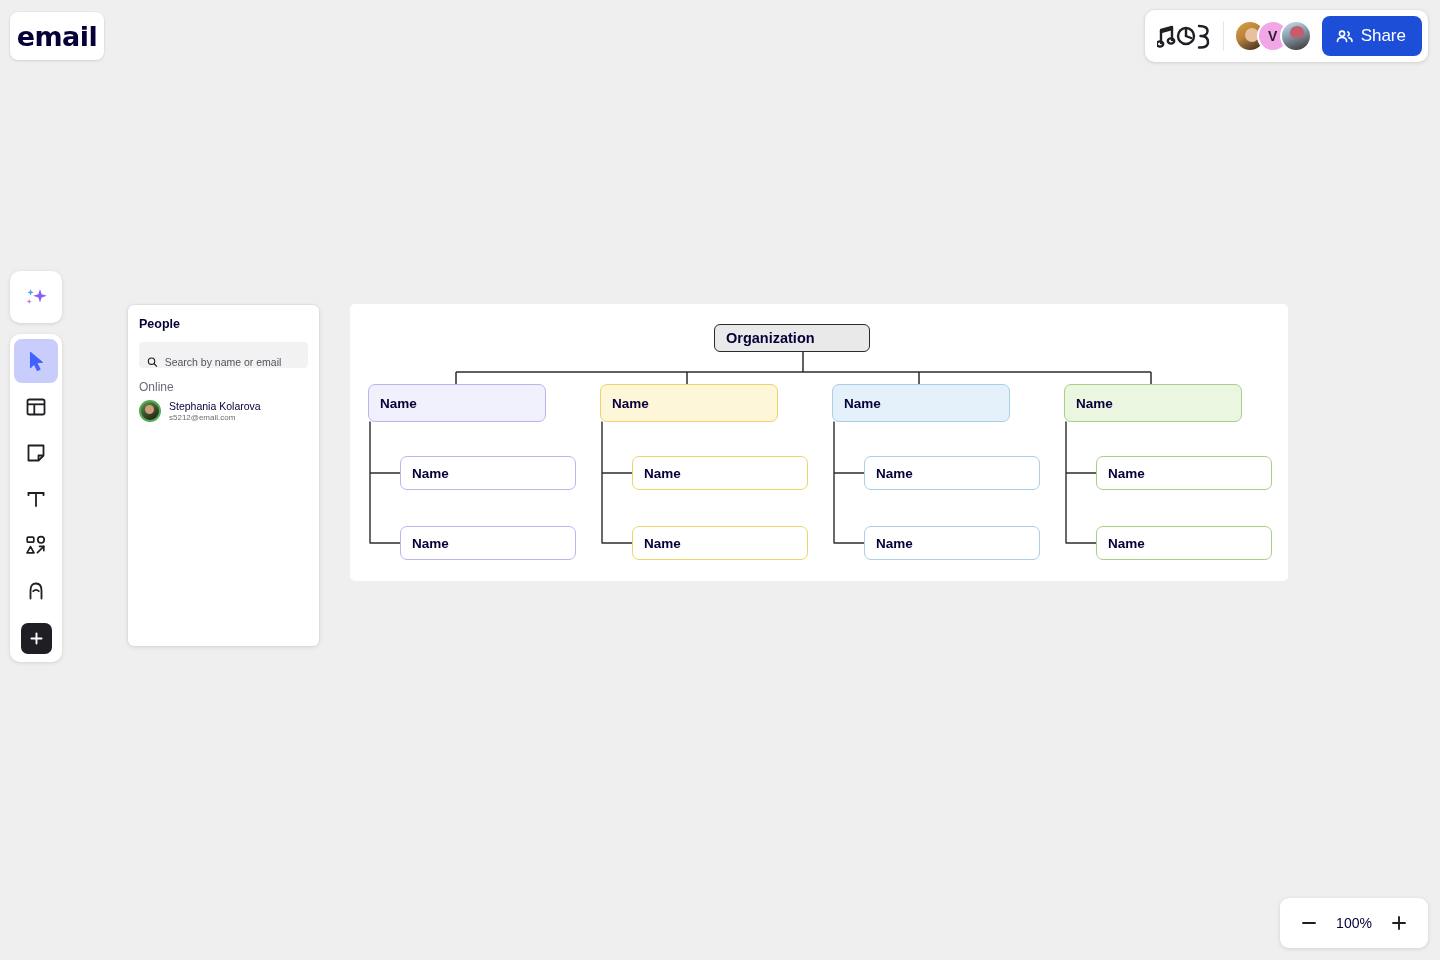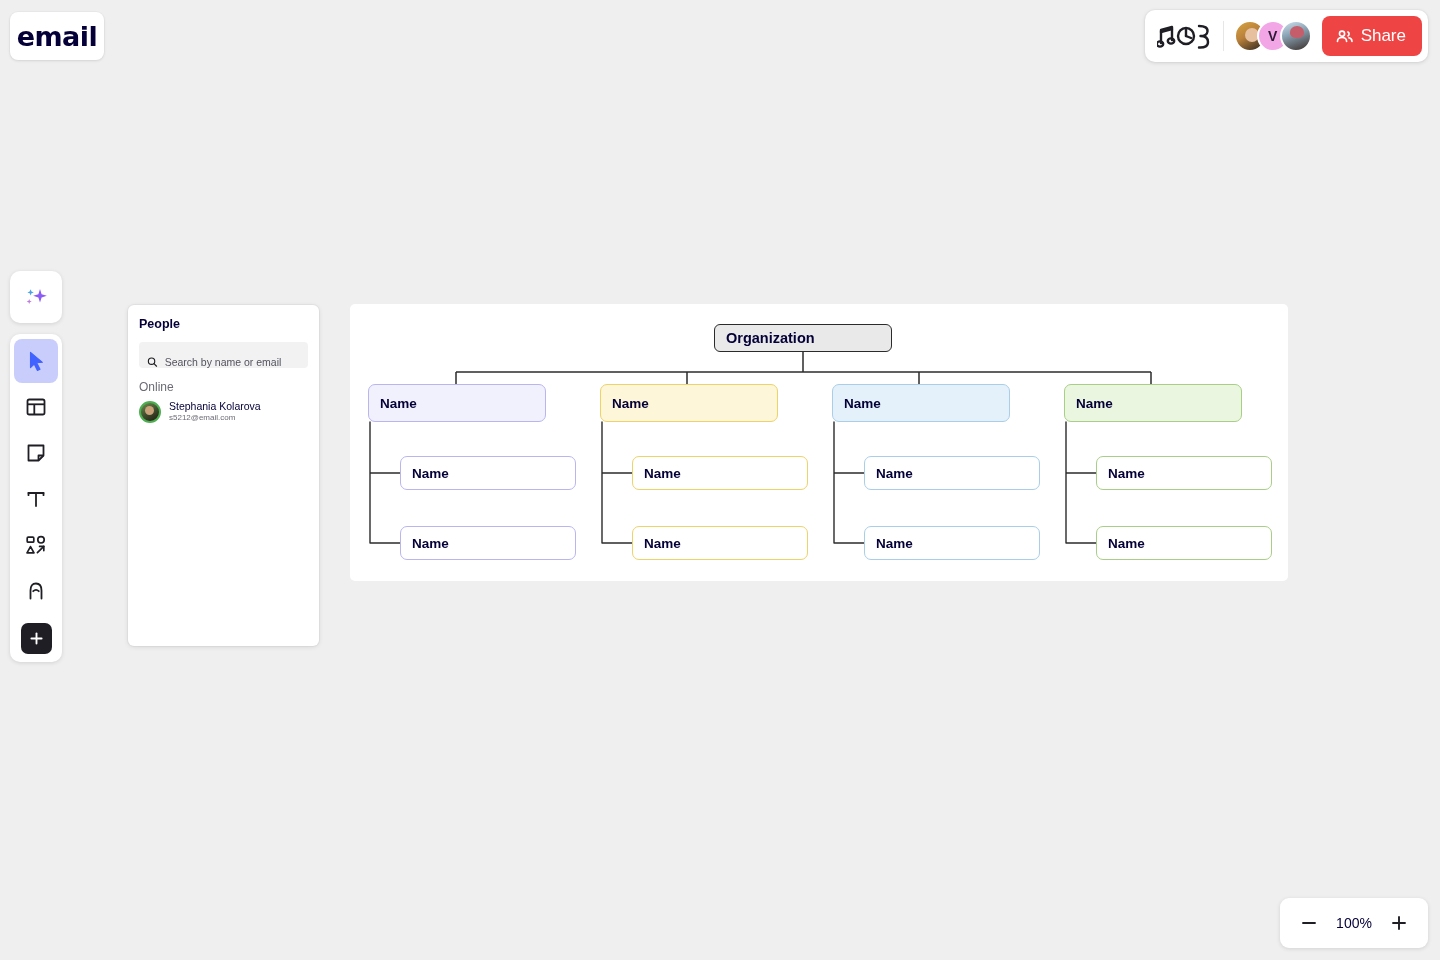--- a/index.html
+++ b/index.html
@@ -107,21 +107,21 @@
     background:#f2f2f2; border-radius:4px;
     height: 26px; padding: 0 8px; cursor:text;
   }
   .search-box input {
     border:none; background:transparent; outline:none;
     font-family:"Liberation Sans", sans-serif;
     font-size: 10.5px; color:#050038; width:100%;
   }
   .search-box input::placeholder { color:#53535f; }
   .online-label { font-size: 12px; color:#6b6b76; margin: 12px 0 6px; }
-  .person-row { display:flex; align-items:center; gap:8px; cursor:pointer; }
+  .person-row { display:flex; gap:8px; cursor:pointer; }
   .person-avatar {
     width: 22px; height: 22px; border-radius: 50%;
     border: 2px solid #4caf50;
     background: linear-gradient(150deg,#6d8a4e 0%,#3c4a2c 55%,#20180f 100%);
     flex: none; position:relative; overflow:hidden;
   }
   .person-avatar::after {
     content:""; position:absolute; width:9px;height:9px;border-radius:50%;
     background:#c9a27a; top:3px; left:4px;
   }
@@ -140,21 +140,21 @@
   .node {
     position:absolute;
     border-radius: 7px;
     display:flex; align-items:center;
     padding-left: 11px;
     font-size: 13.5px; font-weight: 700; color:#050038;
     cursor:pointer;
   }
   .node.root {
     background:#e9e9e9; border:1.6px solid #2b2b2b;
-    width:178px; height:28px; left:364px; top:20px;
+    width:156px; height:28px; left:364px; top:20px;
     border-radius:6px; font-size:14.5px;align-items:center;
   }
   .node.lvl2 { width:178px; height:38px; top:80px; border-width:1.4px; border-style:solid; }
   .node.lvl3 { width:176px; height:34px; background:#fff; border-width:1.4px; border-style:solid; }
 
   
   .zoom-ctl {
     position:absolute; right:12px; bottom:12px;
     width:148px; height:50px;
     background:#fff; border-radius:9px;
@@ -187,21 +187,21 @@
   </svg>
 
   <div class="divider-v"></div>
 
   <div class="avatars">
     <div class="avatar photo-a"></div>
     <div class="avatar initial" style="background: rgb(243, 166, 230);">V</div>
     <div class="avatar photo-b"></div>
   </div>
 
-  <button class="share-btn" style="background: #ef4444;">
+  <button class="share-btn" style="background: #1d4ed8;">
     <svg width="19" height="19" viewBox="0 0 20 20">
       <g fill="none" stroke="#ffffff" stroke-width="1.7" stroke-linecap="round" stroke-linejoin="round">
         <circle cx="7.4" cy="7" r="2.7"></circle>
         <path d="M2.6 15.2 c0-2.6 2.1-4.2 4.8-4.2 s4.8 1.6 4.8 4.2"></path>
         <path d="M13.6 5.2 a2.4 2.4 0 0 1 0 4.2"></path>
         <path d="M14.6 11.4 c2.1.4 3.3 1.8 3.3 3.8"></path>
       </g>
     </svg>
     <span>Share</span>
   </button>

